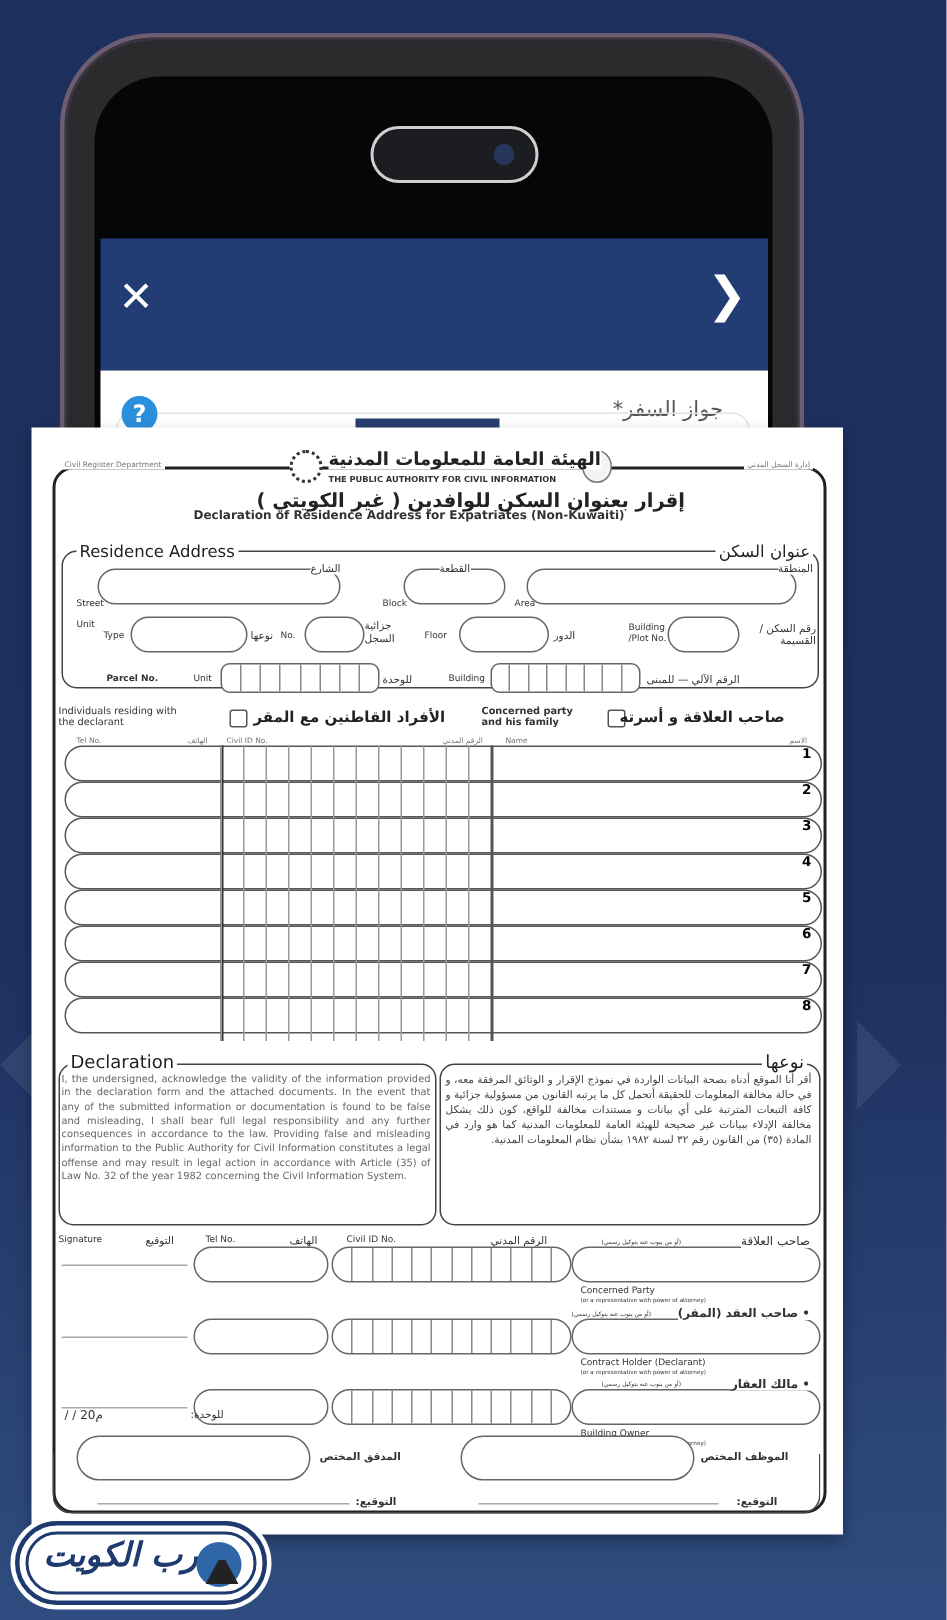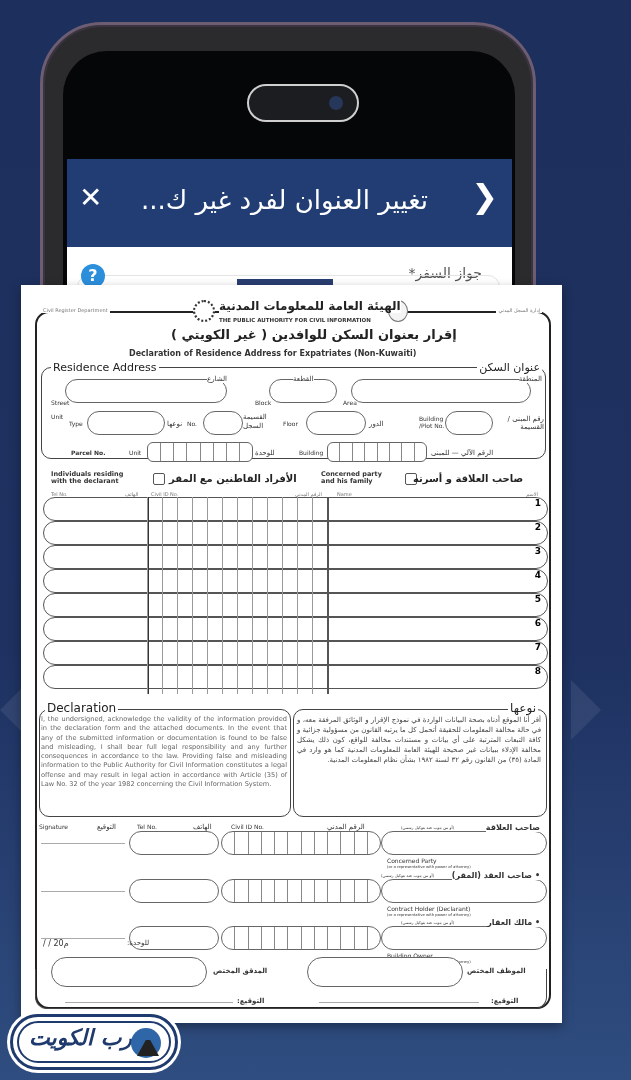--- a/index.html
+++ b/index.html
@@ -49,21 +49,20 @@
 <div class="chev" style="left:0"></div>
 <div class="chev" style="right:30px;transform:scaleX(-1)"></div>
 
 <div class="phone">
   <div class="screen">
     <div class="island">
         <div class="cam"></div>
       </div>
     <div class="appbar">
       <span class="close">✕</span>
-      <span class="title">تغيير العنوان لفرد غير ك...</span>
       <span class="back">❯</span>
     </div>
     <div class="appcontent">
       <span class="lbl">جواز السفر*</span>
       <div class="card"></div>
       <div class="help">?</div>
       <div class="passport">
         <svg width="96" height="50" viewBox="0 0 96 50">
             <circle cx="48" cy="52" r="26" fill="none" stroke="#fff" stroke-width="3"></circle>
             <ellipse cx="48" cy="52" rx="12" ry="26" fill="none" stroke="#fff" stroke-width="2.5"></ellipse>
@@ -77,21 +76,21 @@
 
 <div class="paper">
   <div class="frame"></div>
   <span class="tiny" style="left:20px;top:22px;background:#fff;padding:0 2px">Civil Register Department</span>
   <span class="tiny" style="right:20px;top:22px;background:#fff;padding:0 2px;direction:rtl">إدارة السجل المدني</span>
   <div style="position:absolute;left:172px;top:15px;width:22px;height:22px;border-radius:50%;border:2px dotted #333;background:#fff"></div>
   <div style="position:absolute;left:367px;top:15px;width:20px;height:22px;border-radius:50%;border:1px solid #777;background:#f4f4f4"></div>
   <span class="hdr-ar" style="left:198px;top:14px;font-size:12px;background:#fff">الهيئة العامة للمعلومات المدنية</span>
   <span class="tiny" style="left:198px;top:32px;font-size:5.5px;color:#333;font-weight:bold">THE PUBLIC AUTHORITY FOR CIVIL INFORMATION</span>
   <span class="hdr-ar" style="left:150px;top:42px;font-size:13px">إقرار بعنوان السكن للوافدين ( غير الكويتي )</span>
-  <span style="position:absolute;left:108px;top:64px;font-size:8px;font-weight:bold;color:#333">Declaration of Residence Address for Expatriates (Non-Kuwaiti)</span>
+  <span style="position:absolute;left:108px;top:54px;font-size:8px;font-weight:bold;color:#333">Declaration of Residence Address for Expatriates (Non-Kuwaiti)</span>
 
   <div class="decl-box" style="left:20px;top:82px;width:505px;height:92px"></div>
   <span class="sec-title" style="left:30px;top:76px">Residence Address</span>
   <span class="sec-title" style="right:20px;top:76px;direction:rtl">عنوان السكن</span>
 
   <div class="pill" style="left:44px;top:94px;width:162px;height:24px"></div>
   <span class="lbl-s" style="left:30px;top:114px">Street</span>
   <span class="lbl-ar" style="left:186px;top:90px;background:#fff">الشارع</span>
   <div class="pill" style="left:248px;top:94px;width:68px;height:24px"></div>
   <span class="lbl-s" style="left:234px;top:114px">Block</span>
@@ -99,28 +98,28 @@
   <div class="pill" style="left:330px;top:94px;width:180px;height:24px"></div>
   <span class="lbl-s" style="left:322px;top:114px">Area</span>
   <span class="lbl-ar" style="right:20px;top:90px;background:#fff">المنطقة</span>
 
   <span class="lbl-s" style="left:30px;top:128px">Unit</span>
   <span class="lbl-s" style="left:48px;top:135px">Type</span>
   <div class="pill" style="left:66px;top:126px;width:78px;height:24px"></div>
   <span class="lbl-ar" style="left:146px;top:135px">نوعها</span>
   <span class="lbl-s" style="left:166px;top:135px">No.</span>
   <div class="pill" style="left:182px;top:126px;width:40px;height:24px"></div>
-  <span class="lbl-ar" style="left:222px;top:128px">القسيمة</span>
+  <span class="lbl-ar" style="left:222px;top:128px">جزائية</span>
   <span class="lbl-ar" style="left:222px;top:137px">السجل</span>
   <span class="lbl-s" style="left:262px;top:135px">Floor</span>
   <div class="pill" style="left:285px;top:126px;width:60px;height:24px"></div>
   <span class="lbl-ar" style="left:348px;top:135px">الدور</span>
   <span class="lbl-s" style="left:398px;top:130px;width:26px;white-space:normal">Building /Plot No.</span>
   <div class="pill" style="left:424px;top:126px;width:48px;height:24px"></div>
-  <span class="lbl-ar" style="right:18px;top:130px;width:40px;white-space:normal">رقم المبنى /القسيمة</span>
+  <span class="lbl-ar" style="right:18px;top:130px;width:40px;white-space:normal">رقم السكن /القسيمة</span>
 
   <span class="lbl-s" style="left:50px;top:164px;background:#fff;font-weight:bold">Parcel No.</span>
   <span class="lbl-s" style="left:108px;top:164px;background:#fff">Unit</span>
   <div class="boxes" style="left:126px;top:157px;width:106px;height:20px">
       <span></span>
       <span></span>
       <span></span>
       <span></span>
       <span></span>
       <span></span>
@@ -134,21 +133,21 @@
       <span></span>
       <span></span>
       <span></span>
       <span></span>
       <span></span>
       <span></span>
       <span></span>
     </div>
   <span class="lbl-ar" style="left:410px;top:164px;background:#fff">الرقم الآلي — للمبنى</span>
 
-  <span style="position:absolute;left:30px;top:186px;width:86px;font-size:6.5px;font-weight:bold;line-height:7px;color:#333">Individuals residing with the declarant</span>
+  <span style="position:absolute;left:18px;top:186px;width:86px;font-size:6.5px;font-weight:normal;line-height:7px;color:#333">Individuals residing with the declarant</span>
   <div style="position:absolute;left:132px;top:188px;width:12px;height:12px;border:1.3px solid #555;border-radius:2px"></div>
   <span class="hdr-ar" style="left:148px;top:188px;font-size:10px">الأفراد القاطنين مع المقر</span>
   <span style="position:absolute;left:300px;top:186px;width:70px;font-size:6.5px;font-weight:bold;line-height:7px;color:#333">Concerned party and his family</span>
   <div style="position:absolute;left:384px;top:188px;width:12px;height:12px;border:1.3px solid #555;border-radius:2px"></div>
   <span class="hdr-ar" style="left:392px;top:188px;font-size:10px">صاحب العلاقة و أسرته</span>
 
   <span class="tiny" style="left:30px;top:206px">Tel No.</span>
   <span class="tiny" style="left:104px;top:206px">الهاتف</span>
   <span class="tiny" style="left:130px;top:206px">Civil ID No.</span>
   <span class="tiny" style="left:274px;top:206px">الرقم المدني</span>
@@ -220,21 +219,21 @@
       <span></span>
       <span></span>
       <span></span>
       <span></span>
       <span></span>
       <span></span>
       <span></span>
       <span></span>
     </div>
   <div class="pill" style="left:360px;top:546px;width:166px;height:24px"></div>
-  <span class="lbl-ar" style="right:22px;top:538px;font-size:8px;font-weight:bold;background:#fff">صاحب العلاقة</span>
+  <span class="lbl-ar" style="right:22px;top:538px;font-size:8px;font-weight:normal;background:#fff">صاحب العلاقة</span>
   <span class="lbl-ar" style="left:380px;top:540px;font-size:4px;background:#fff">(أو من ينوب عنه بتوكيل رسمي)</span>
   <span class="lbl-s" style="left:366px;top:572px;font-size:6px">Concerned Party</span>
   <span class="lbl-s" style="left:366px;top:579px;font-size:3.8px">(or a representative with power of attorney)</span>
 
   <div class="sigline" style="left:20px;top:606px;width:84px"></div>
   <div class="pill" style="left:108px;top:594px;width:90px;height:24px"></div>
   <div class="boxes" style="left:200px;top:594px;width:160px;height:24px;border-radius:12px">
       <span></span>
       <span></span>
       <span></span>

